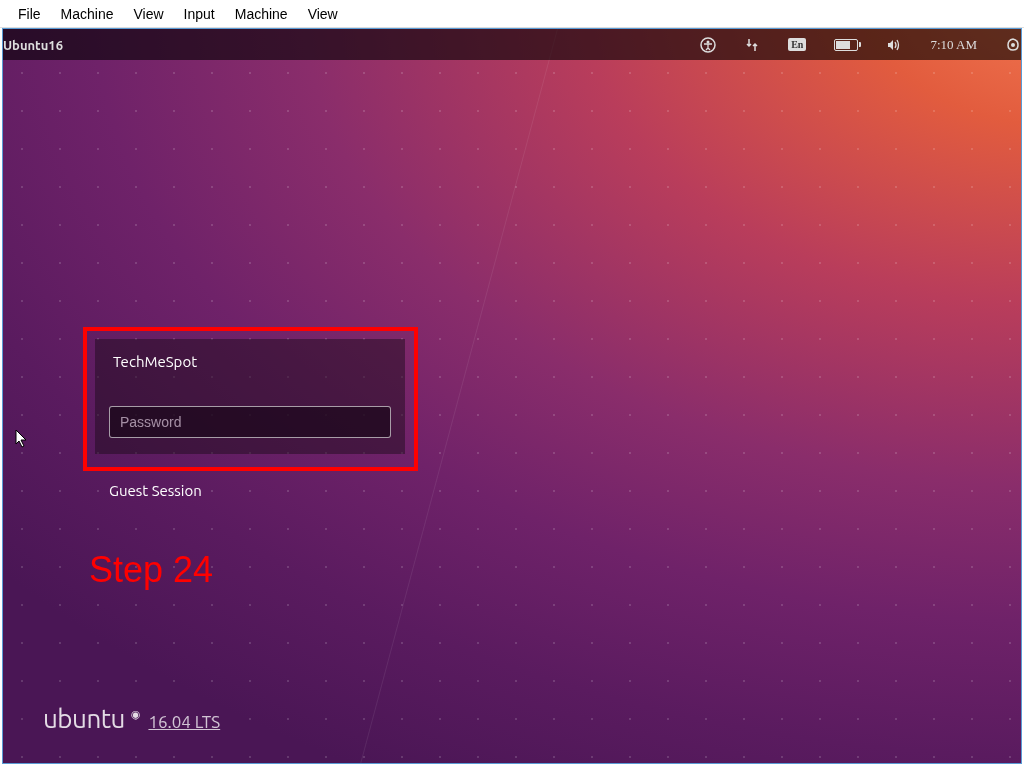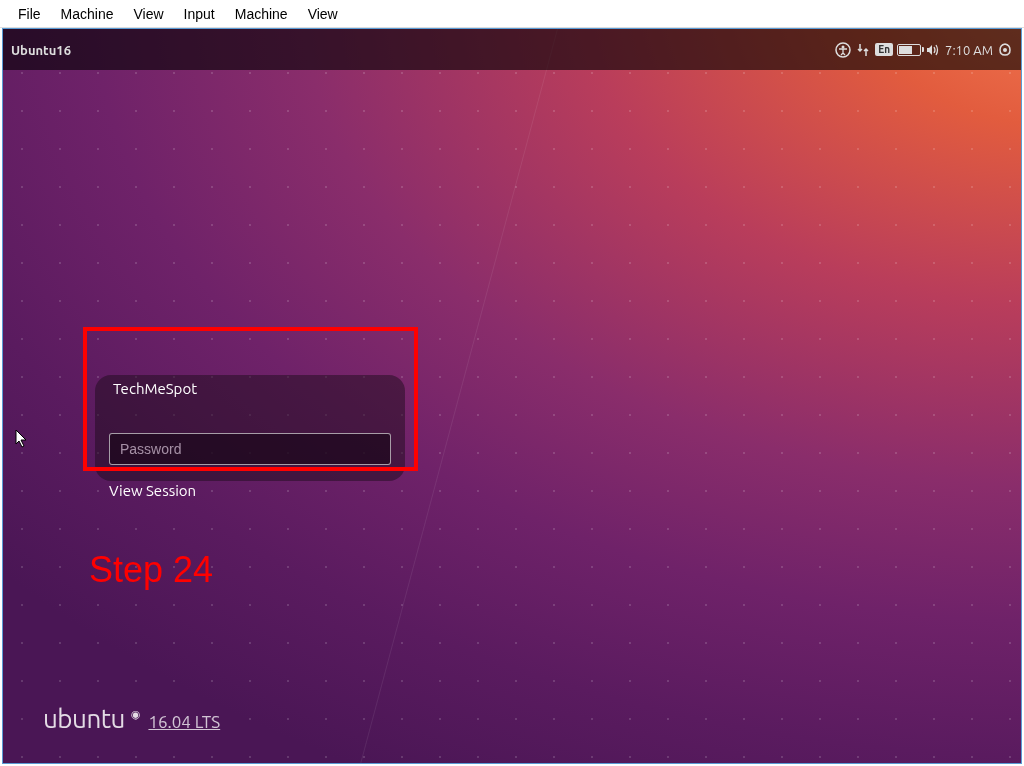--- a/index.html
+++ b/index.html
@@ -57,38 +57,39 @@
       position: absolute;
       width: 1px;
       height: 1200px;
       background: rgba(255,255,255,0.08);
       top: -100px;
       left: 420px;
       transform: rotate(15deg);
       pointer-events: none;
     }
     .topbar {
-      height: 41px;
+      height: 31px;
       background: rgba(0,0,0,0.6);
       display: flex;
       align-items: center;
-      padding: 0 8px;
+      padding: 0 0;
       color: #ddd;
       font-size: 13px;
       position: relative;
       z-index: 10;
     }
     .topbar-title {
       font-weight: bold;
     }
     .topbar-right {
       margin-left: auto;
       display: flex;
       align-items: center;
-      gap: 4px;
+      gap: 28px;
+      font-family: Liberation Serif, serif;
     }
     .topbar-icon {
       display: inline-flex;
       align-items: center;
       justify-content: center;
       cursor: pointer;
     }
     .lang-icon {
       background: #ddd;
       color: #333;
@@ -125,24 +126,23 @@
     .clock-text {
       font-size: 13px;
       color: #ddd;
     }
     .login-box {
       position: absolute;
       left: 92px;
       top: 310px;
       width: 310px;
       background: rgba(30, 12, 28, 0.5);
-      border-radius: 16px;
-      padding: 5px 14px 16px 14px;
+      border-radius: 0;
+      padding: 14px 14px 16px 14px;
       z-index: 5;
-      margin-top: 36px;
     }
     .login-username {
       color: #fff;
       font-size: 15px;
       margin-bottom: 36px;
       margin-left: 4px;
     }
     .password-input {
       width: 100%;
       height: 32px;
@@ -275,21 +275,21 @@
       </div>
     </div>
 
     <div class="annotation-box"></div>
 
     <div class="login-box">
       <div class="login-username">TechMeSpot</div>
       <input type="password" class="password-input" placeholder="Password" style="">
     </div>
 
-    <div class="guest-session">View Session</div>
+    <div class="guest-session">Guest Session</div>
 
     <div class="annotation-text">Step 24</div>
 
     <div class="ubuntu-brand">
       <span class="ubuntu-logo-text">ubuntu</span>
         <span class="ubuntu-cof">◉</span>
       <span class="ubuntu-version">16.04 LTS</span>
     </div>
 
     <div class="cursor-arrow">

